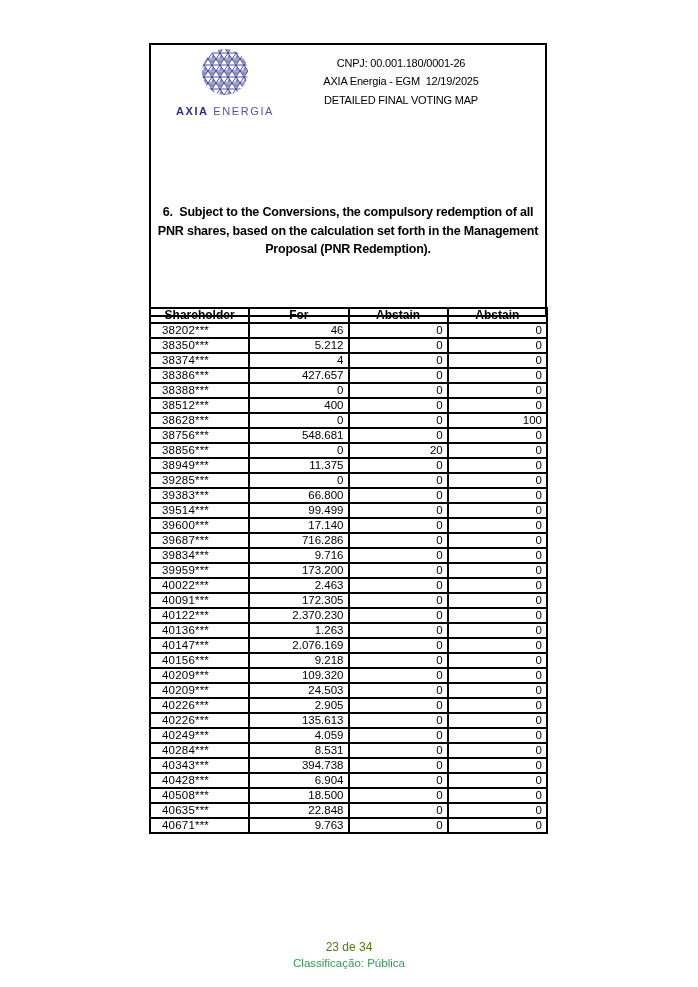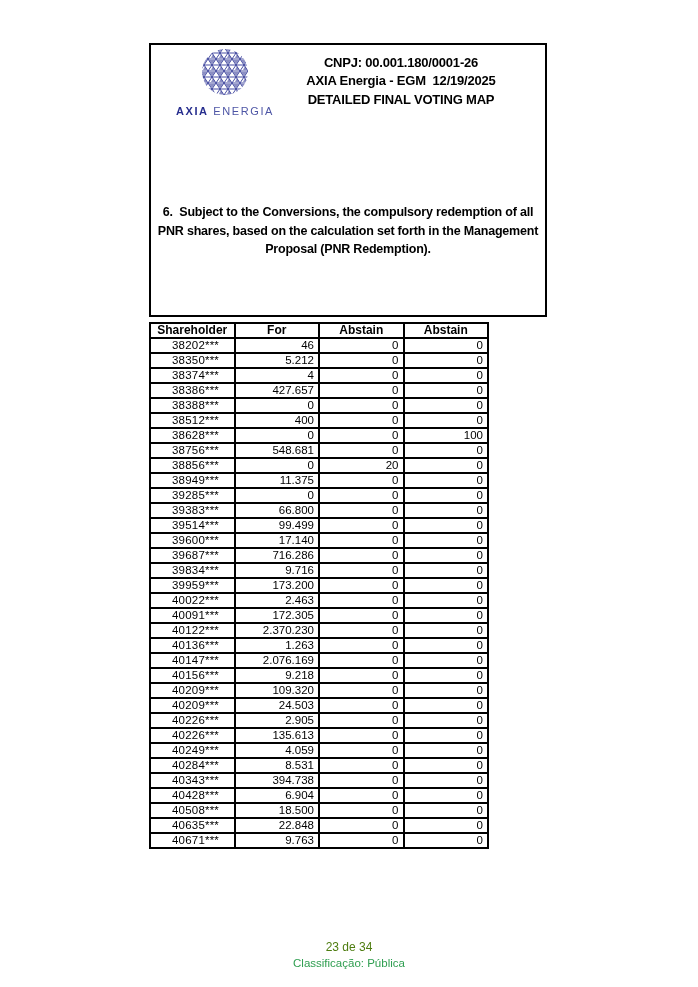--- a/index.html
+++ b/index.html
@@ -27,47 +27,47 @@
   .sphere-wrap { display:inline-block; line-height:0; }
   .brand-line {
     margin-top:4px;
     font-size:11px; letter-spacing:1.6px; white-space:pre;
   }
   .brand-bold { font-weight:bold; color:#272e8e; }
   .brand-light { font-weight:normal; color:#4d55a5; }
 
   .header-lines {
     position:absolute; left:120px; top:9px; width:260px;
-    text-align:center; font-weight:bold; font-size:13px;
+    text-align:center; font-weight:normal; font-size:11px;
     line-height:18.4px; letter-spacing:-0.2px;
   }
   .hdr-line { white-space:pre; }
 
   .proposal {
     position:absolute; left:1px; right:1px; top:158px;
     text-align:center; font-weight:bold; font-size:12.5px;
     line-height:18.6px; letter-spacing:-0.2px; white-space:pre-wrap;
   }
 
   
   .voting-table {
-    position:absolute; left:149px; top:322px; width:340px;
+    position:absolute; left:149px; top:307px; width:399px;
     border-collapse:collapse; table-layout:fixed;
   }
   .voting-table th, .voting-table td {
     border:2px solid #000;
     height:15px;
     overflow:hidden; white-space:nowrap;
     font-size:11.5px; line-height:13px;
     vertical-align:middle;
   }
   .voting-table th {
     font-weight:bold; font-size:12px; text-align:center;
   }
-  .cell-id   { text-align:left;  padding-left:21px;  letter-spacing:0.2px; }
+  .cell-id   { text-align:left;  padding-left:11px;  letter-spacing:0.2px; }
   .cell-num  { text-align:right; padding-right:4px; }
 
   
   .page-number {
     position:absolute; left:0; top:940px; width:698px;
     text-align:center; font-size:12px; color:#4d7c0f;
   }
   .classification {
     position:absolute; left:0; top:957px; width:698px;
     text-align:center; font-size:11.5px; color:#2f9e50;

